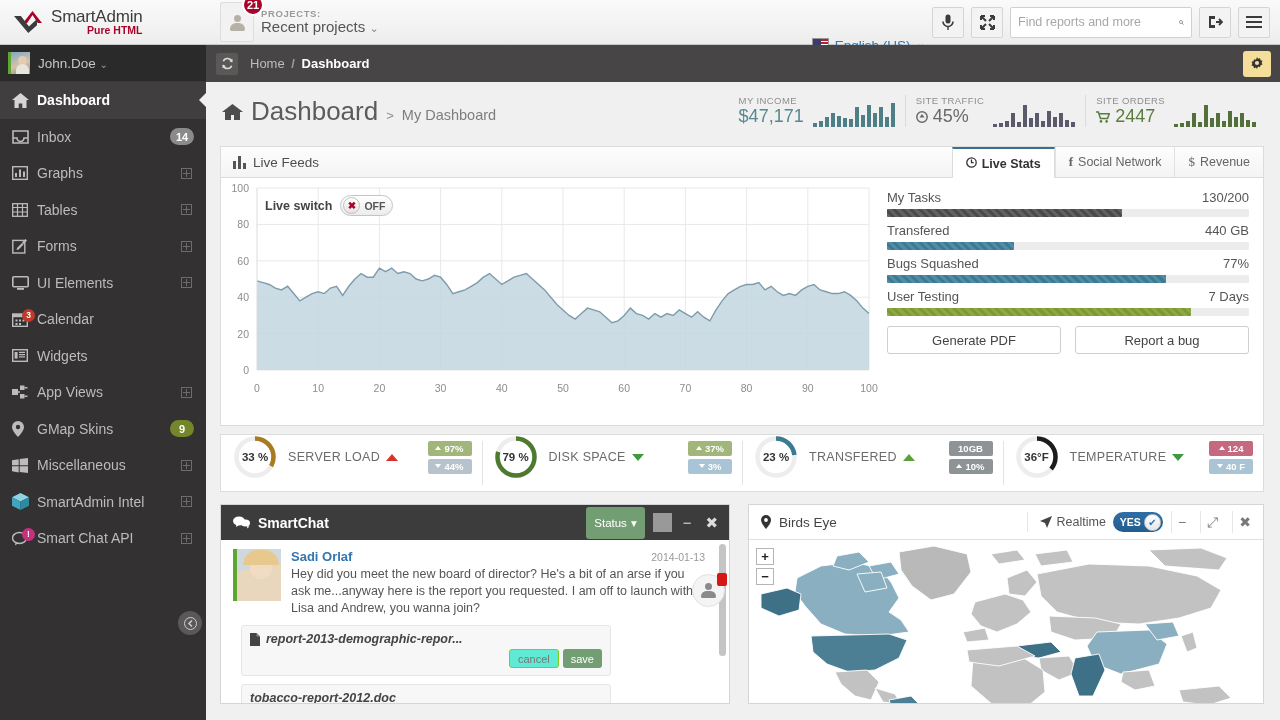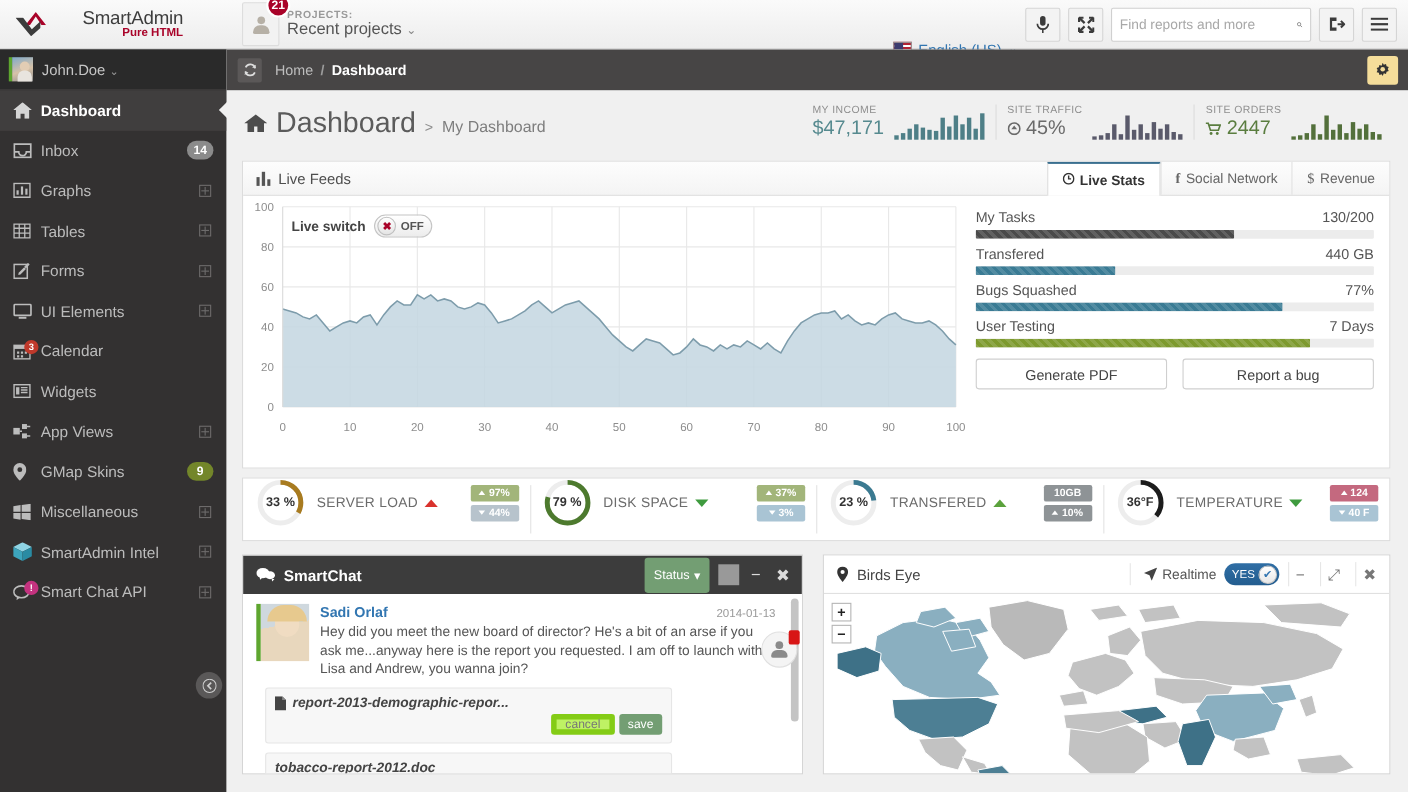--- a/index.html
+++ b/index.html
@@ -24,21 +24,21 @@
     position: absolute; left: 9px; top: 2px; width: 19px; height: 12px;
     background: #a90329;
     clip-path: polygon(0 100%, 50% 0, 100% 100%, 78% 100%, 50% 34%, 22% 100%);
   }
   .logo-mark .lm-dark {
     position: absolute; left: 0px; top: 7px; width: 23px; height: 17px;
     background: #3c3c3c;
     clip-path: polygon(0 0, 30% 0, 65% 62%, 100% 18%, 100% 55%, 62% 100%);
   }
   .logo-text { line-height: 1.05; }
-  .logo-text .lt1 { font-size: 17px; color: #3d3d3d; letter-spacing: -.2px; margin-left: 24px; }
+  .logo-text .lt1 { font-size: 17px; color: #3d3d3d; letter-spacing: -.2px; }
   .logo-text .lt2 { font-size: 10.5px; color: #a90329; font-weight: bold; text-align: right; }
 
   #project-btn {
     position: relative; width: 34px; height: 40px; margin-left: 10px;
     background: #f2f2f2; border: 1px solid #ddd; border-radius: 2px;
     display: flex; align-items: center; justify-content: center;
   }
   #project-btn .person {
     width: 16px; height: 16px; position: relative;
   }
@@ -284,21 +284,21 @@
 
   .attach {
     margin:8px 0 0 20px; background:#f7f7f7; border:1px solid #e6e6e6; border-radius:3px;
     padding:6px 8px 7px 8px; width:370px;
   }
   .attach-name { font-style:italic; font-weight:bold; font-size:12.5px; color:#444;
     display:flex; align-items:center; gap:6px; }
   .attach-btns { display:flex; justify-content:flex-end; gap:4px; margin-top:3px; }
   .abtn { height:19px; border-radius:3px; font-size:11px; display:flex; align-items:center;
     justify-content:center; padding:0 8px; }
-  .abtn.cancel { background:#bef264; border:5px solid #84cc16; color:#777; }
+  .abtn.cancel { background:#5eead4; border:1px solid #84cc16; color:#777; }
   .abtn.save { background:#739e73; color:#fff; }
 
   #chat-scroll { position:absolute; right:3px; top:4px; width:7px; height:150px; }
   #chat-scroll i { display:block; width:7px; background:#c4c4c4; border-radius:4px; height:112px; }
   #chat-fab {
     position:absolute; right:4px; top:34px; width:33px; height:33px; border-radius:50%;
     background:#f4f4f4; border:1px solid #e0e0e0; display:flex; align-items:center; justify-content:center;
   }
   #chat-fab .person2 { width:15px; height:15px; position:relative; }
   #chat-fab .person2::before { content:''; position:absolute; left:4px; top:0; width:7px; height:7px;
@@ -313,21 +313,21 @@
     padding:0 6px 0 12px; gap:8px;
   }
   #map-head .mh-title { font-size:13.5px; color:#444; }
   #realtime-wrap { margin-left:auto; display:flex; align-items:center; gap:7px;
     border-left:1px solid #e6e6e6; padding-left:12px; }
   #realtime-wrap .rt-label { font-size:12.5px; color:#555; display:flex; align-items:center; gap:5px; }
   #yes-pill {
     display:flex; align-items:center; height:20px; border-radius:10px;
     background:linear-gradient(#2f6ea5,#235d8f); padding:0 2px 0 7px; gap:3px;
   }
-  #yes-pill .yt { color:#fff; font-size:10.5px; font-weight:normal; }
+  #yes-pill .yt { color:#fff; font-size:10.5px; font-weight:bold; }
   #yes-pill .knob2 { width:17px; height:17px; border-radius:50%;
     background:linear-gradient(#fff,#e7e7e7); border:1px solid #c5c5c5;
     display:flex; align-items:center; justify-content:center; color:#3276b1; font-size:10px; }
   .mh-ico { color:#777; font-size:14px; padding:0 6px; border-left:1px solid #e6e6e6; height:22px;
     display:flex; align-items:center; }
 
   #map-body { position:absolute; left:0; top:35px; right:0; bottom:0; background:#fff; overflow:hidden; }
   #zoom-ctrls { position:absolute; left:7px; top:8px; z-index:5; }
   .zbtn { width:18px; height:17px; background:#fff; border:1px solid #b5b5b5;
     display:flex; align-items:center; justify-content:center; font-size:13px; font-weight:bold; color:#222; }

